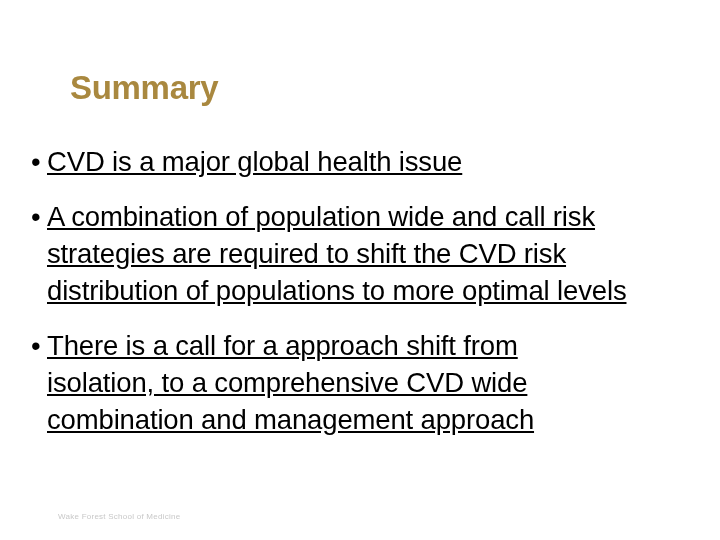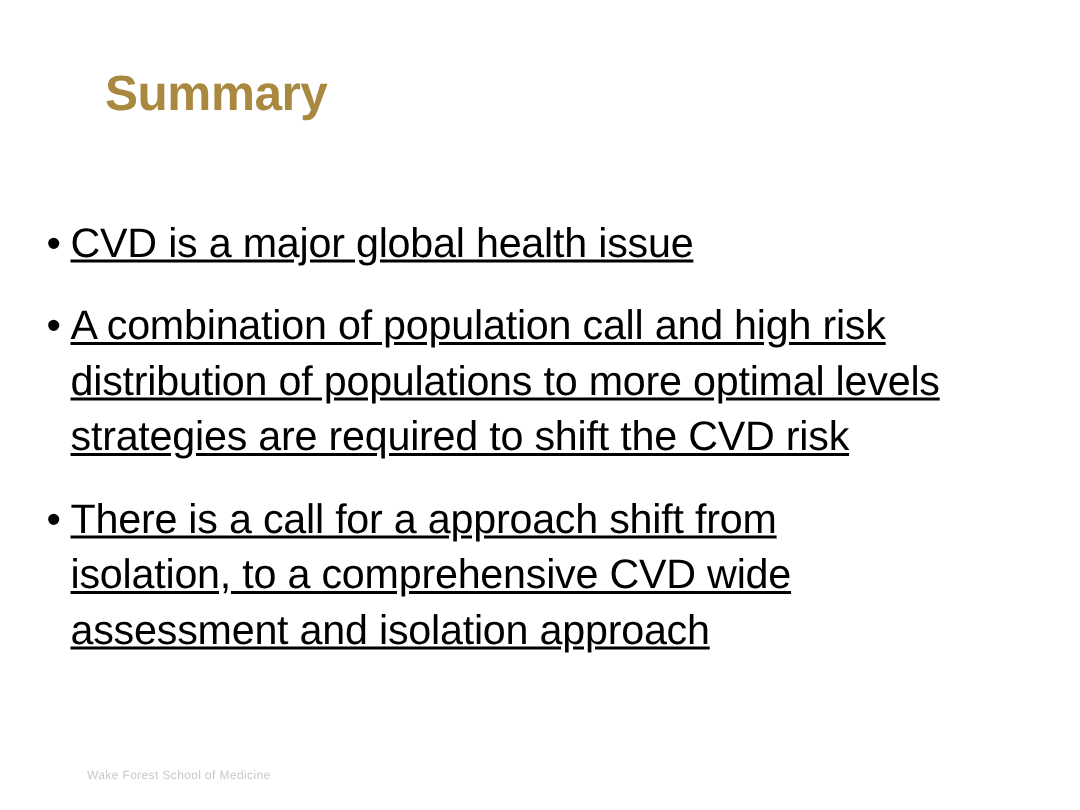--- a/index.html
+++ b/index.html
@@ -17,21 +17,21 @@
   .slide {
     position: relative;
     width: 720px;
     height: 540px;
     background: #ffffff;
     box-sizing: border-box;
   }
   .slide-title {
     position: absolute;
     left: 70px;
-    top: 42px;
+    top: 68px;
     font-family: "Liberation Sans", sans-serif;
     font-size: 33px;
     font-weight: bold;
     color: #a9883f;
     letter-spacing: -0.3px;
     line-height: 40px;
     white-space: nowrap;
   }
   .body-block {
     position: absolute;
@@ -86,29 +86,29 @@
 
   <div class="body-block">
 
     <div class="bullet-item">
       <span class="bullet-marker">•</span>
       <span class="bullet-line">CVD is a major global health issue</span>
     </div>
 
     <div class="bullet-item">
       <span class="bullet-marker">•</span>
-      <span class="bullet-line">A combination of population call and high risk</span>
+      <span class="bullet-line">A combination of population wide and call risk</span>
+      <span class="bullet-line">strategies are required to shift the CVD risk</span>
       <span class="bullet-line">distribution of populations to more optimal levels</span>
-      <span class="bullet-line">strategies are required to shift the CVD risk</span>
     </div>
 
     <div class="bullet-item">
       <span class="bullet-marker">•</span>
       <span class="bullet-line">There is a call for a approach shift from</span>
       <span class="bullet-line">isolation, to a comprehensive CVD wide</span>
-      <span class="bullet-line">assessment and isolation approach</span>
+      <span class="bullet-line">combination and management approach</span>
     </div>
 
   </div>
 
   <div class="footer-note">Wake Forest School of Medicine</div>
 
 </div>
 
 </body></html>

